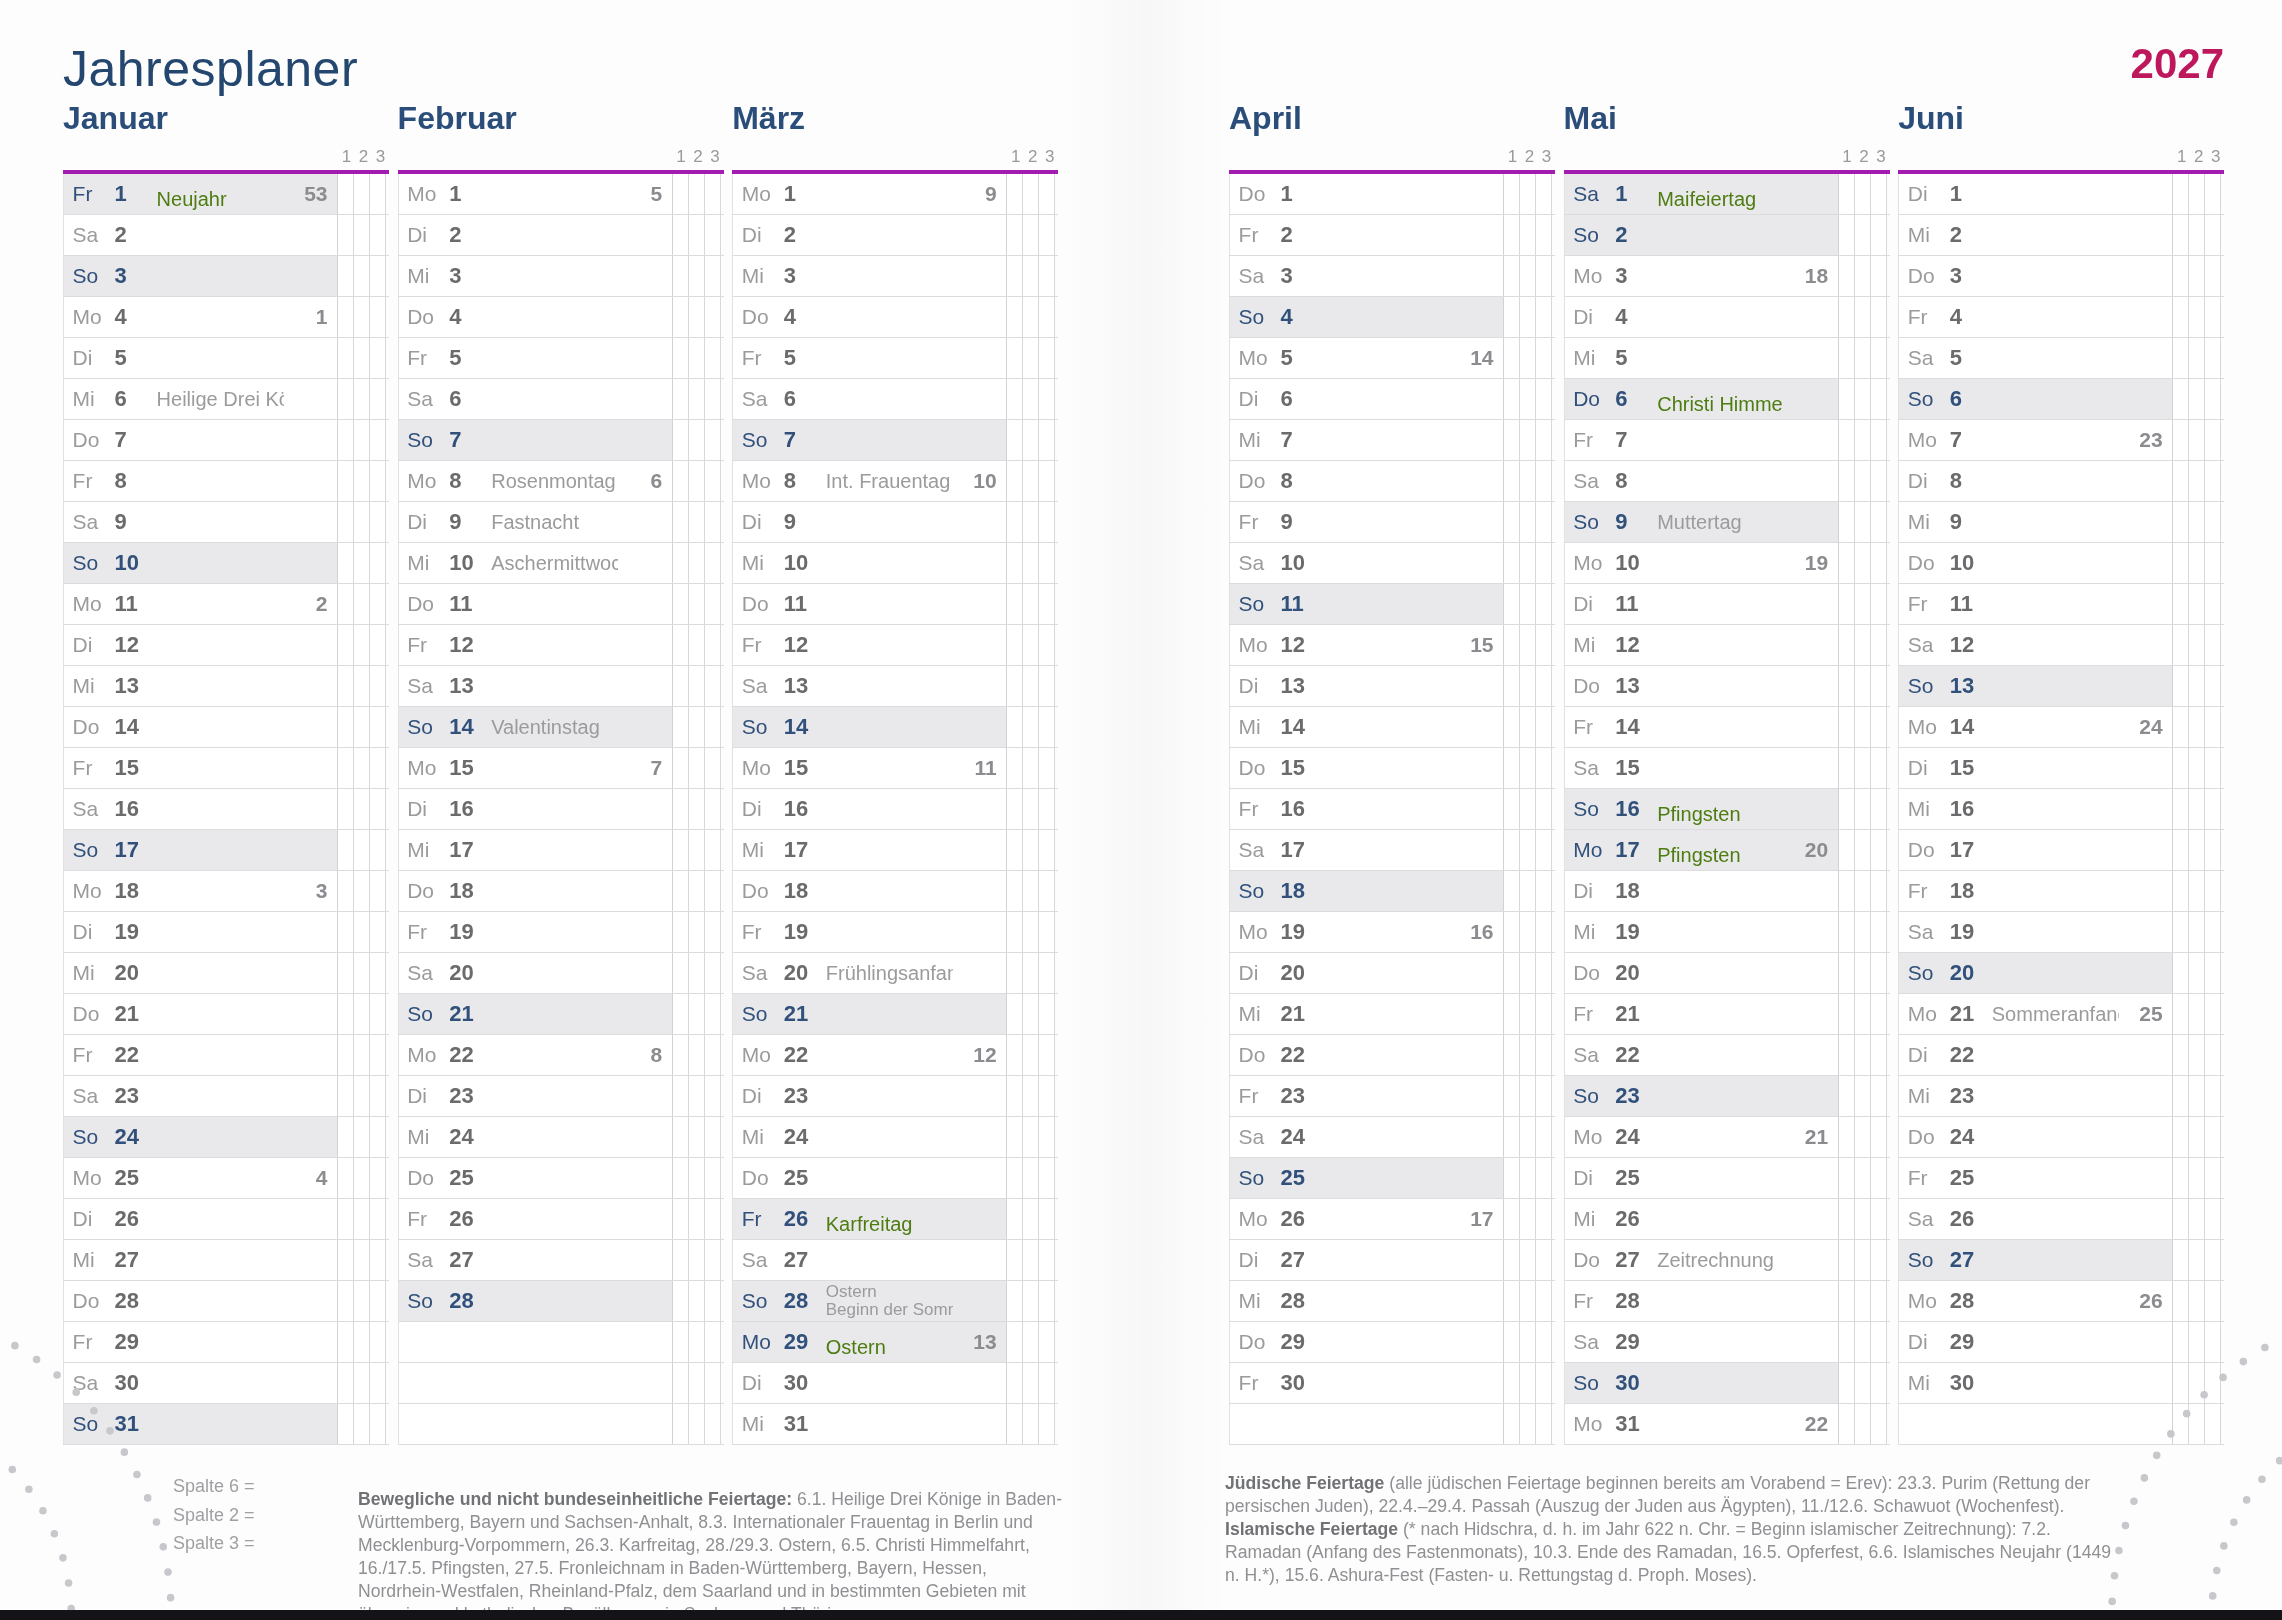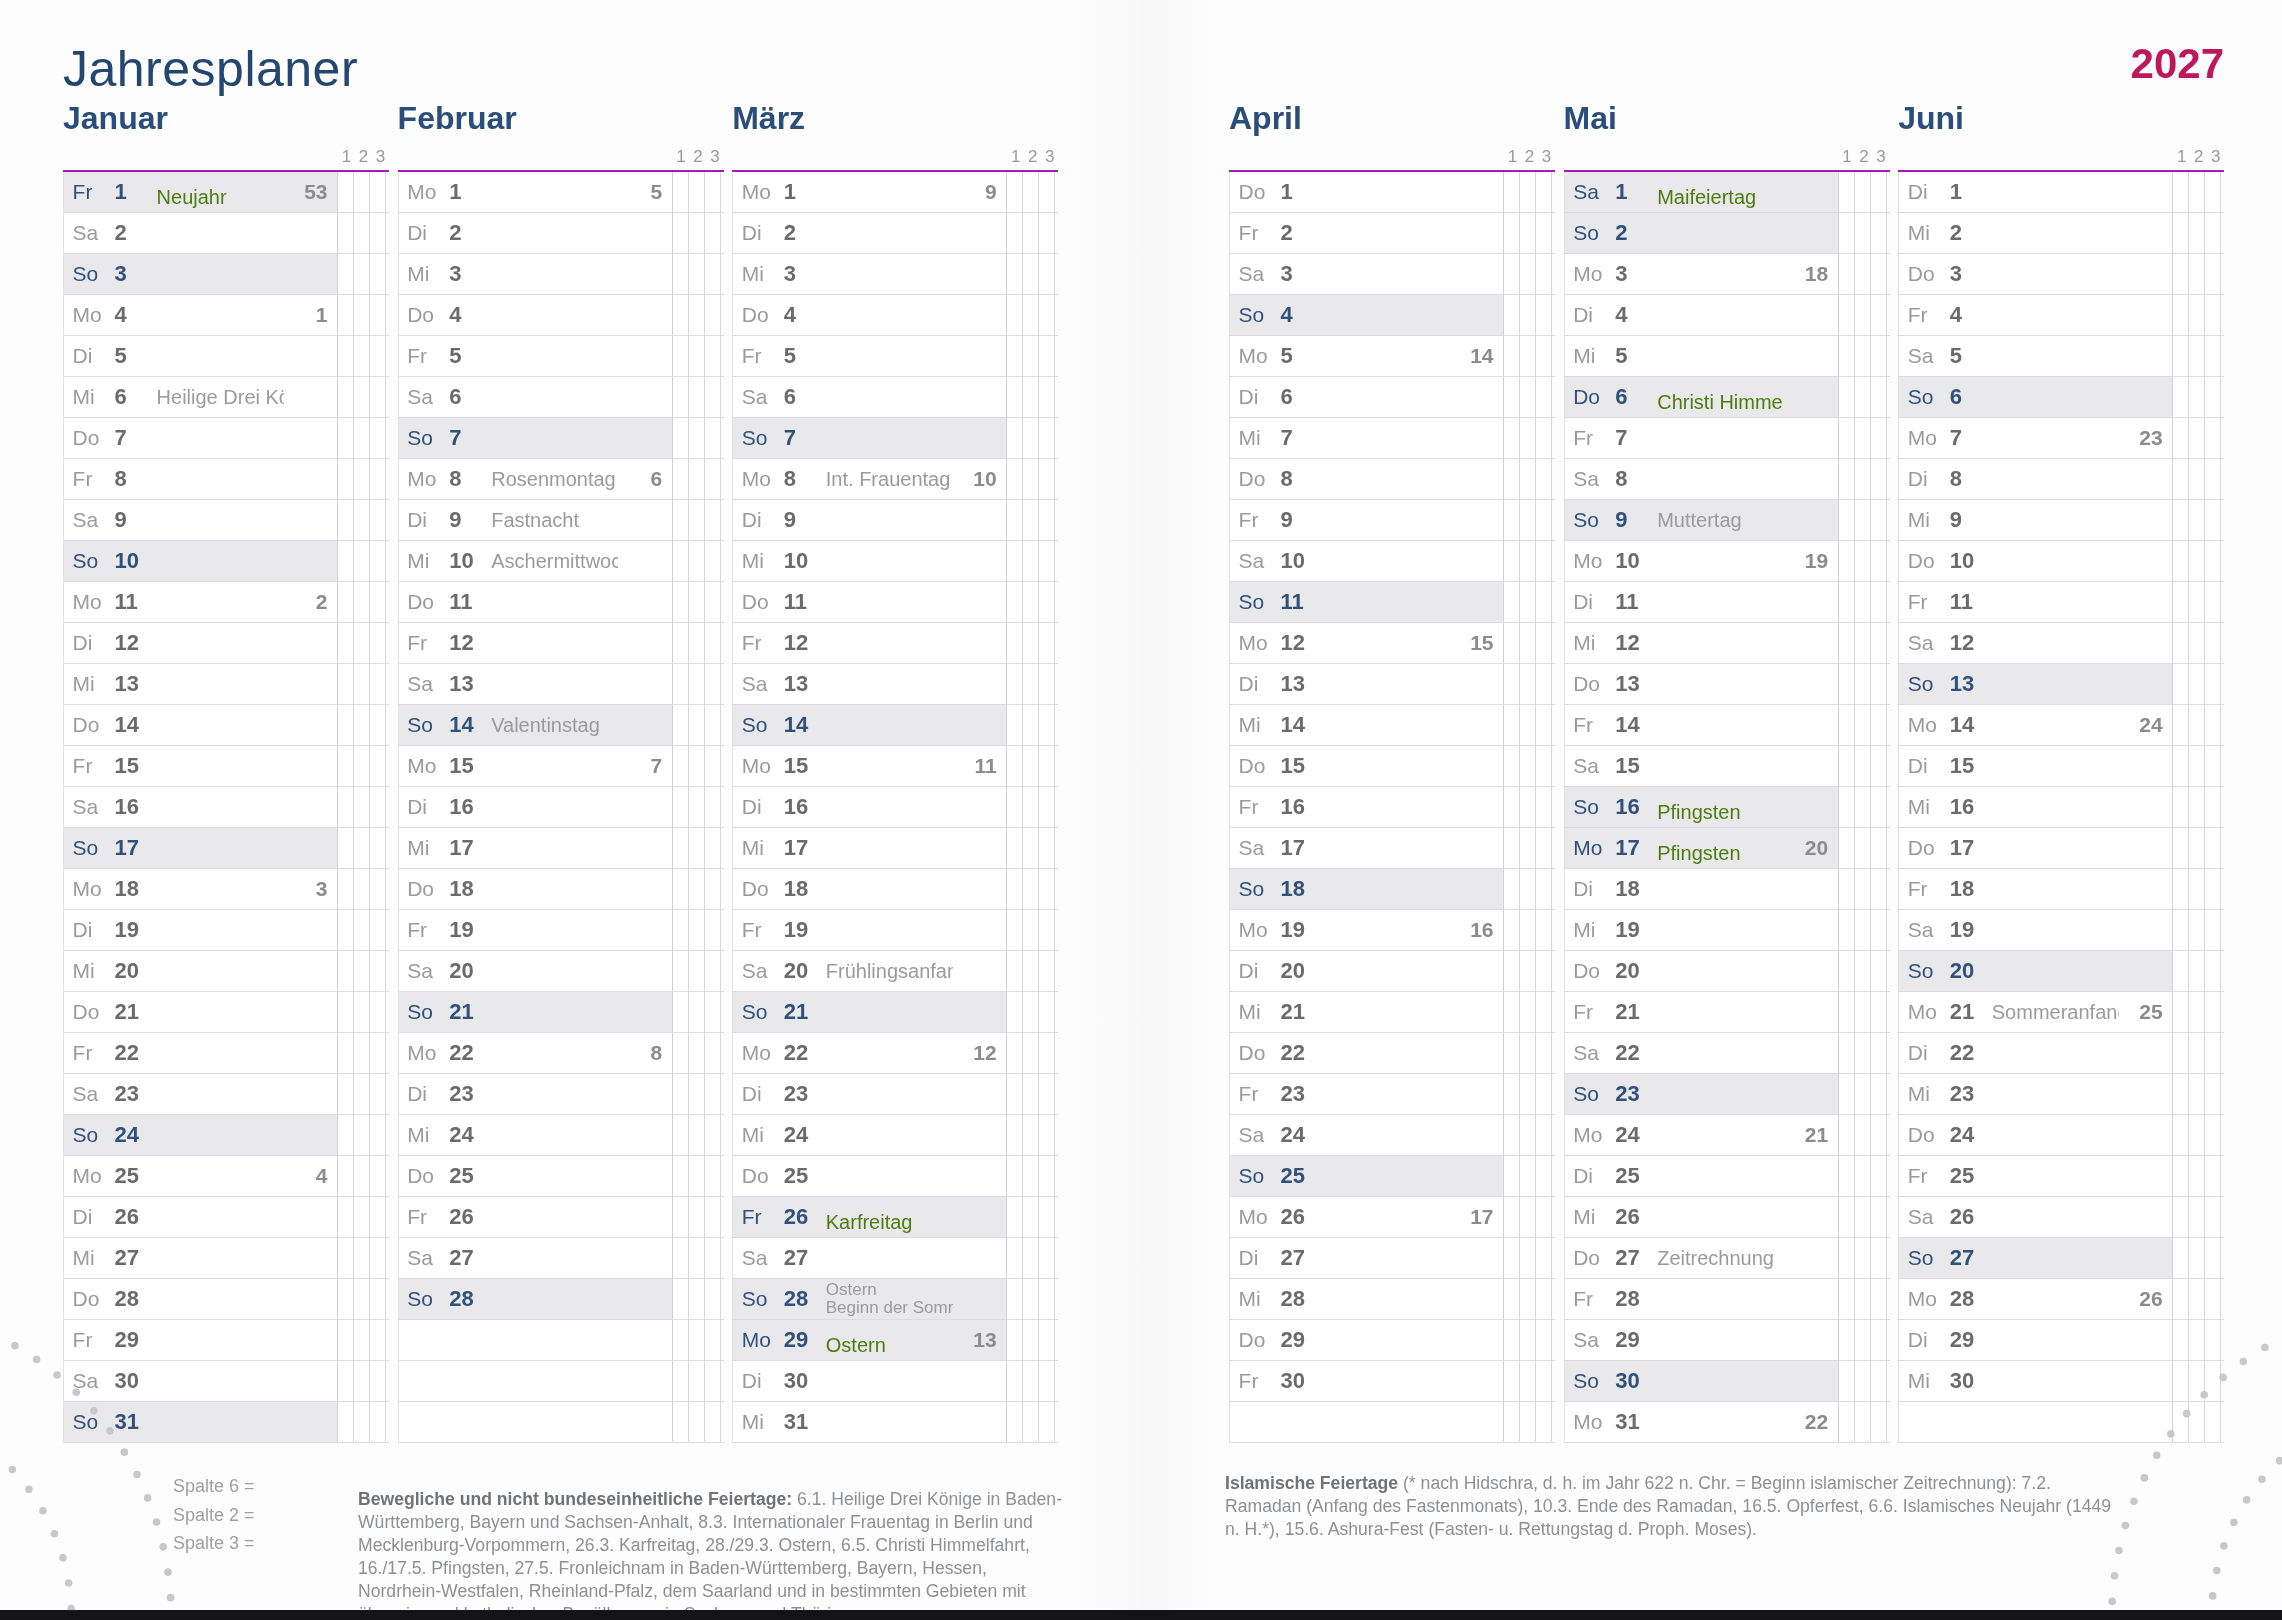--- a/index.html
+++ b/index.html
@@ -24,21 +24,21 @@
   .month-name{
     font-size:32px;font-weight:bold;color:#2b4d7a;height:44px;line-height:38px;margin:0;
   }
   .mini-header{
     display:flex;justify-content:flex-end;height:27px;align-items:flex-end;
     padding-bottom:2.9px;box-sizing:border-box;
   }
   .mini-header span{
     width:17px;text-align:center;font-size:17px;color:#9a9a9e;
   }
-  .rows{border-top:2px solid #a21caf;}
+  .rows{border-top:4px solid #a21caf;}
   .row{
     display:flex;height:41px;box-sizing:border-box;
     border-bottom:1px solid #dcdcde;
   }
   .main{
     width:275px;box-sizing:border-box;display:flex;align-items:center;
     border-left:1px solid #e2e2e4;border-right:1px solid #d2d2d5;
     background:#fff;
   }
   .row.hl .main{background:#e9e9ec;}
@@ -2207,20 +2207,24 @@
   <div>Spalte  3 =</div>
 </div>
 
 <p class="legend-left legend">
   <b>Bewegliche und nicht bundeseinheitliche Feiertage:</b>
   <span>6.1. Heilige Drei Könige in Baden-Württemberg, Bayern und Sachsen-Anhalt, 8.3. Internationaler Frauentag in Berlin und Mecklenburg-Vorpommern, 26.3. Karfreitag, 28./29.3. Ostern, 6.5. Christi Himmelfahrt, 16./17.5. Pfingsten, 27.5. Fronleichnam in Baden-Württemberg, Bayern, Hessen, Nordrhein-Westfalen, Rheinland-Pfalz, dem Saarland und in bestimmten Gebieten mit überwiegend katholischer Bevölkerung in Sachsen und Thüringen.</span>
 </p>
 
 <div class="legend-right legend">
   <p>
+    <b>Jüdische Feiertage</b>
+    <span>(alle jüdischen Feiertage beginnen bereits am Vorabend = Erev): 23.3. Purim (Rettung der persischen Juden), 22.4.–29.4. Passah (Auszug der Juden aus Ägypten), 11./12.6. Schawuot (Wochenfest).</span>
+  </p>
+  <p>
     <b>Islamische Feiertage</b>
     <span>(* nach Hidschra, d. h. im Jahr 622 n. Chr. = Beginn islamischer Zeitrechnung): 7.2. Ramadan (Anfang des Fastenmonats), 10.3. Ende des Ramadan, 16.5. Opferfest, 6.6. Islamisches Neujahr (1449 n. H.*), 15.6. Ashura-Fest (Fasten- u. Rettungstag d. Proph. Moses).</span>
   </p>
 </div>
 
 <svg class="corner-dots" viewBox="0 0 2400 1704" xmlns="http://www.w3.org/2000/svg">
   <g fill="none" stroke="#c8c8cc" stroke-width="8" stroke-linecap="round" stroke-dasharray="0,27">
     <circle cx="-150" cy="1700" r="225"></circle>
     <circle cx="-150" cy="1700" r="330"></circle>
     <circle cx="2550" cy="1700" r="225"></circle>

